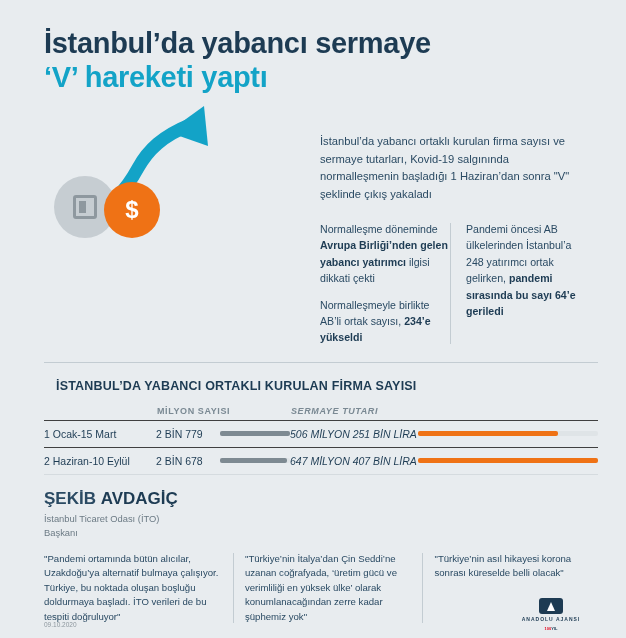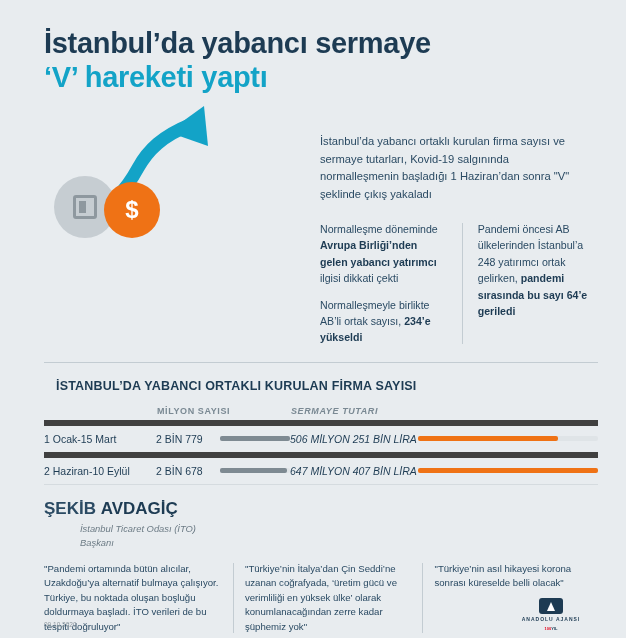--- a/index.html
+++ b/index.html
@@ -61,21 +61,21 @@
   .coin.orange { background: #ef7215; width: 56px; height: 56px; font-size: 24px; }
   .coin.gray .bldg {
     width: 24px; height: 24px; border: 3px solid #8e989f; border-radius: 3px;
     position: relative; background: #c6cdd2;
   }
   .coin.gray .bldg:before {
     content: ""; position: absolute; left: 3px; top: 3px;
     width: 7px; height: 12px; background: #8e989f;
   }
   
-  .notes { display: flex; gap: 16px; margin-top: 18px; }
+  .notes { display: flex; margin-top: 18px; }
   .note {
     font-size: 10.6px; color: #2a4a63; line-height: 1.55; width: 130px;
   }
   .note b { color: #1d3b53; }
   .note + .note { position: relative; padding-left: 16px; }
   .note + .note:before {
     content: ""; position: absolute; left: 0; top: 2px; bottom: 2px;
     width: 1px; background: #c3ccd2;
   }
   
@@ -88,37 +88,37 @@
     font-size: 12.5px; font-weight: bold; color: #1d3b53;
     line-height: 1.45; letter-spacing: 0.2px; padding-left: 12px;
   }
   .tbl { width: 100%; margin-top: 10px; border-collapse: collapse; }
   .tbl th {
     font-size: 9px; color: #7a8993; font-weight: bold; text-align: left;
     letter-spacing: 0.6px; padding-bottom: 4px;
   }
   .tbl td {
     font-size: 10.5px; color: #1d3b53; padding: 7px 0;
-    border-top: 6px solid #404040; vertical-align: middle;
+    border-top: 1px solid #404040; vertical-align: middle;
   }
   .tbl tr:last-child td { border-bottom: 1px solid #d5dbdf; }
   .c-label { width: 112px; }
   .c-num { width: 64px; font-weight: normal; }
   .c-bar1 { width: 70px; }
   .c-amt { width: 128px; font-style: italic; }
   .c-bar2 { }
   .bar-track { height: 5px; background: #dfe4e7; border-radius: 2px; position: relative; }
   .bar-fill { height: 5px; border-radius: 2px; }
   .bar-fill.gray { background: #7e8a92; }
   .bar-fill.orange { background: #ef7215; }
   
   .quote-sec { padding: 14px 28px 0 44px; }
   .person-name { font-size: 17px; color: #2a4a63; font-weight: bold; }
   .person-name b { color: #1d3b53; }
-  .person-role { font-size: 9.4px; color: #6c7b85; font-style: italic; line-height: 1.5; margin-top: 3px; margin-left: 36px; }
+  .person-role { font-size: 9.4px; color: #6c7b85; line-height: 1.5; margin-top: 3px; }
   .quotes { display: flex; gap: 14px; margin-top: 12px; }
   .q {
     font-size: 9.6px; color: #2a4a63; line-height: 1.5; width: 33%;
     position: relative; padding-left: 12px;
   }
   .q:first-child { padding-left: 0; }
   .q:not(:first-child):before {
     content: ""; position: absolute; left: 0; top: 1px; bottom: 1px;
     width: 1px; background: #c3ccd2;
   }

